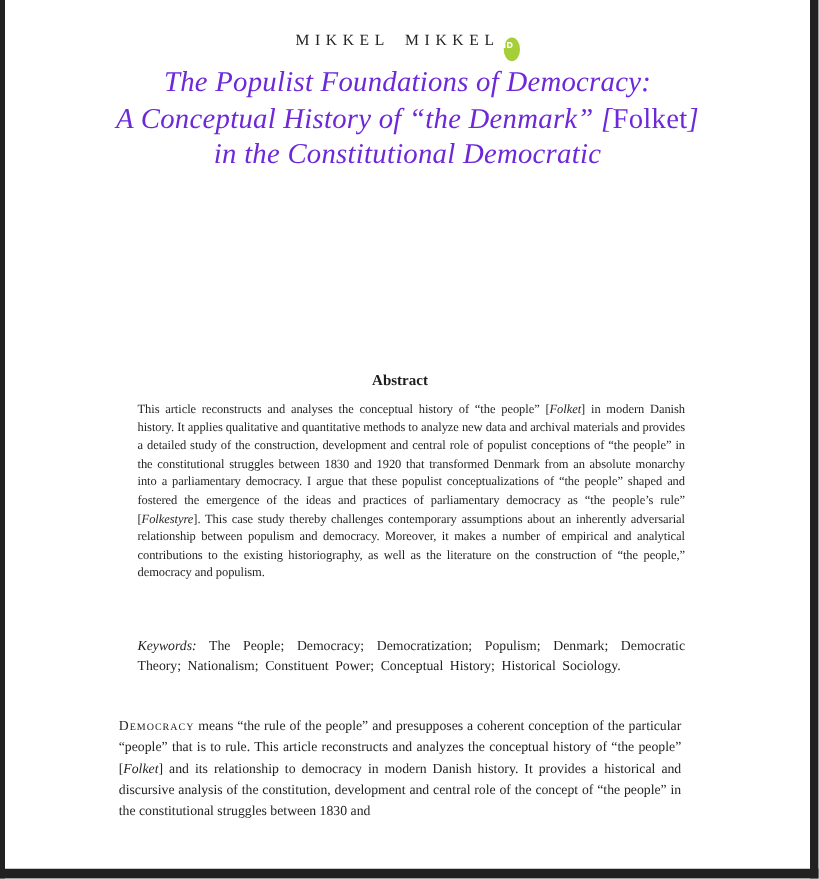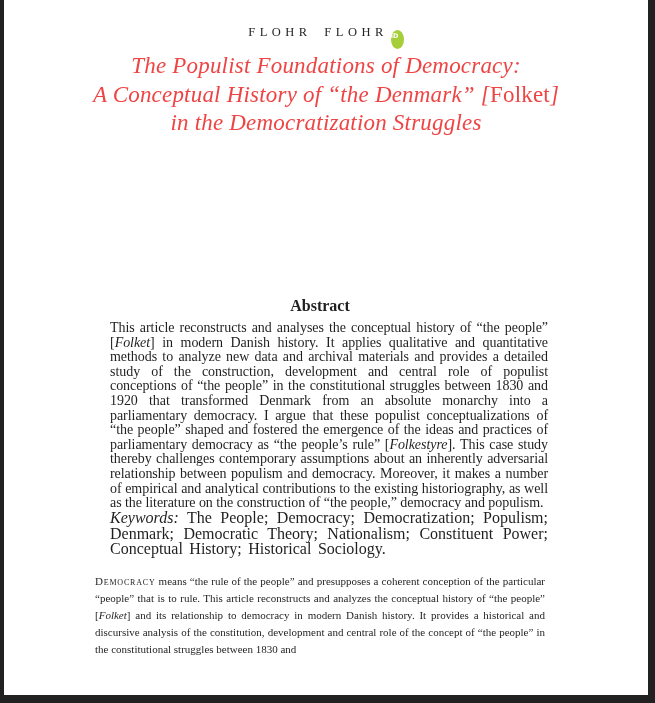--- a/index.html
+++ b/index.html
@@ -33,64 +33,64 @@
     letter-spacing: 0; word-spacing: 0;
     vertical-align: -2px; margin-left: 3px;
     cursor: pointer;
   }
 
   .title {
     position: absolute; top: 52px; left: 4px; width: 644px; margin: 0;
     text-align: center;
     font-style: italic; font-weight: normal;
     font-size: 23px; line-height: 28.5px; letter-spacing: 0.2px;
-    color: #ef4444;
+    color: #6d28d9;
   }
   .tline { display: block; }
   .roman { font-style: normal; }
 
   .abstract-heading {
     position: absolute; top: 297px; left: 95px; width: 450px; margin: 0;
-    text-align: center; font-weight: bold; font-size: 16px;
+    text-align: center; font-weight: bold; font-size: 12px;
   }
   .abstract-text {
     position: absolute; top: 321px; left: 110px; width: 438px;
-    font-size: 14px; line-height: 14.6px;
+    font-size: 10px; line-height: 14.6px;
     text-align: justify; letter-spacing: -0.05px;
   }
   .keywords {
     position: absolute; top: 510px; left: 110px; width: 438px;
-    font-size: 16px; line-height: 15.5px;
+    font-size: 11px; line-height: 15.5px;
     text-align: justify; word-spacing: 2.5px;
   }
   .body-par {
     position: absolute; top: 573px; left: 95px; width: 450px;
     font-size: 11px; line-height: 16.9px;
     text-align: justify;
   }
   .italic { font-style: italic; }
   .smallcaps { font-variant: small-caps; letter-spacing: 0.8px; }
 </style>
 </head>
 <body>
 
 <div class="page">
 
   <div class="edge edge-left"></div>
   <div class="edge edge-right"></div>
   <div class="edge edge-bottom"></div>
 
   <div class="author-line">
-    <span>FLOHR FLOHR</span><span class="orcid" style="background:#A6CE39;" title="MIKKEL FLOHR">iD</span>
+    <span>MIKKEL MIKKEL</span><span class="orcid" style="background:#A6CE39;" title="MIKKEL FLOHR">iD</span>
   </div>
 
   <h1 class="title">
     <span class="tline">The Populist Foundations of Democracy:</span>
     <span class="tline"><span>A Conceptual History of “the Denmark” [</span><span class="roman">Folket</span><span>]</span></span>
-    <span class="tline">in the Democratization Struggles</span>
+    <span class="tline">in the Constitutional Democratic</span>
   </h1>
 
   <h2 class="abstract-heading">Abstract</h2>
 
   <div class="abstract-text"><span>This article reconstructs and analyses the conceptual history of “the people” [</span><span class="italic">Folket</span><span>] in modern Danish history. It applies qualitative and quantitative methods to analyze new data and archival materials and provides a detailed study of the construction, development and central role of populist conceptions of “the people” in the constitutional struggles between 1830 and 1920 that transformed Denmark from an absolute monarchy into a parliamentary democracy. I argue that these populist conceptualizations of “the people” shaped and fostered the emergence of the ideas and practices of parliamentary democracy as “the people’s rule” [</span><span class="italic">Folkestyre</span><span>]. This case study thereby challenges contemporary assumptions about an inherently adversarial relationship between populism and democracy. Moreover, it makes a number of empirical and analytical contributions to the existing historiography, as well as the literature on the construction of “the people,” democracy and populism.</span></div>
 
   <div class="keywords"><span class="italic">Keywords:</span><span> The People; Democracy; Democratization; Populism; Denmark; Democratic Theory; Nationalism; Constituent Power; Conceptual History; Historical Sociology.</span></div>
 
   <div class="body-par"><span class="smallcaps">Democracy</span><span> means “the rule of the people” and presupposes a coherent conception of the particular “people” that is to rule. This article reconstructs and analyzes the conceptual history of “the people” [</span><span class="italic">Folket</span><span>] and its relationship to democracy in modern Danish history. It provides a historical and discursive analysis of the constitution, development and central role of the concept of “the people” in the constitutional struggles between 1830 and</span></div>
 

